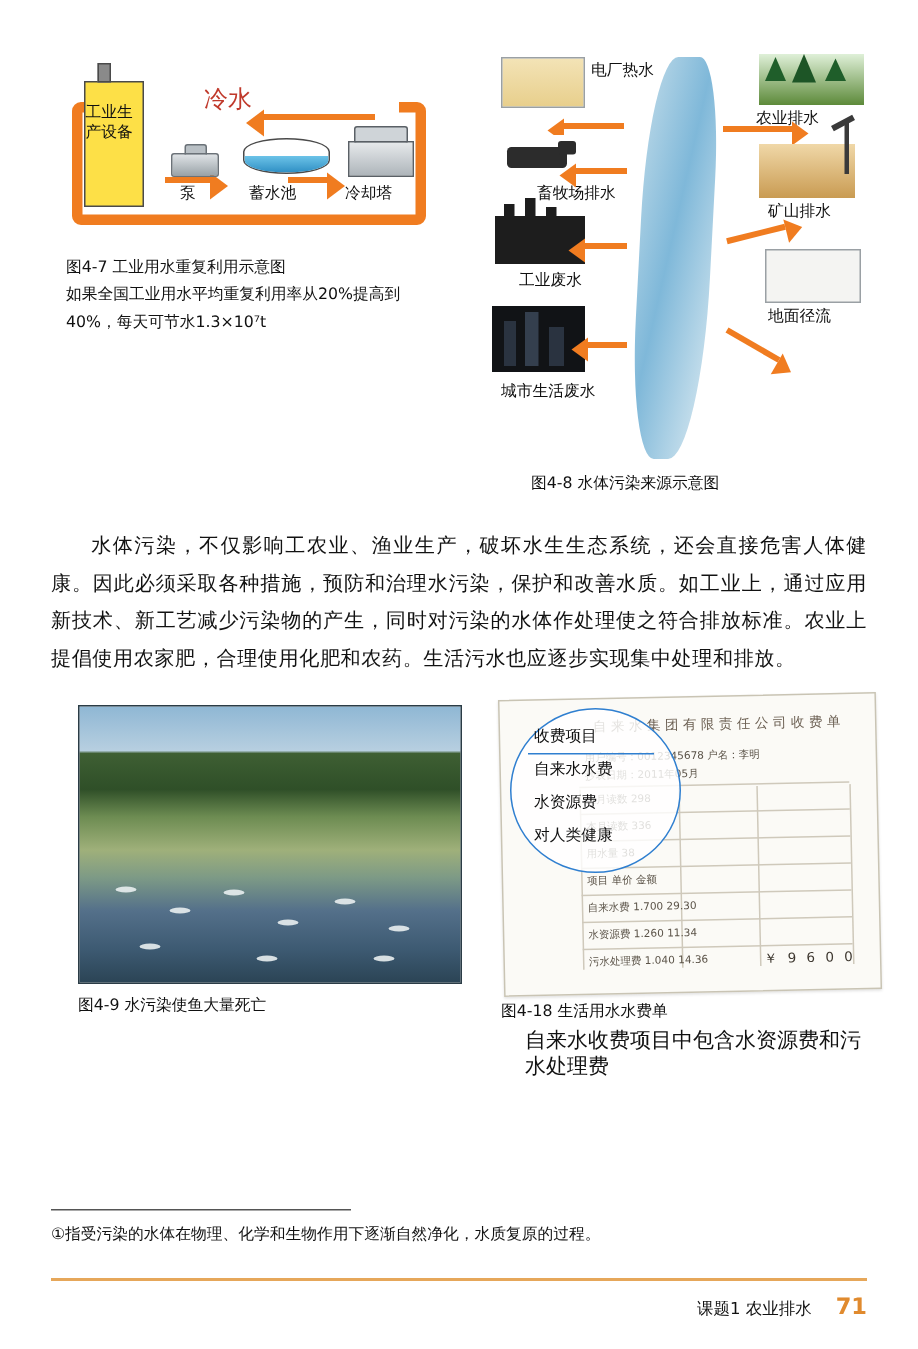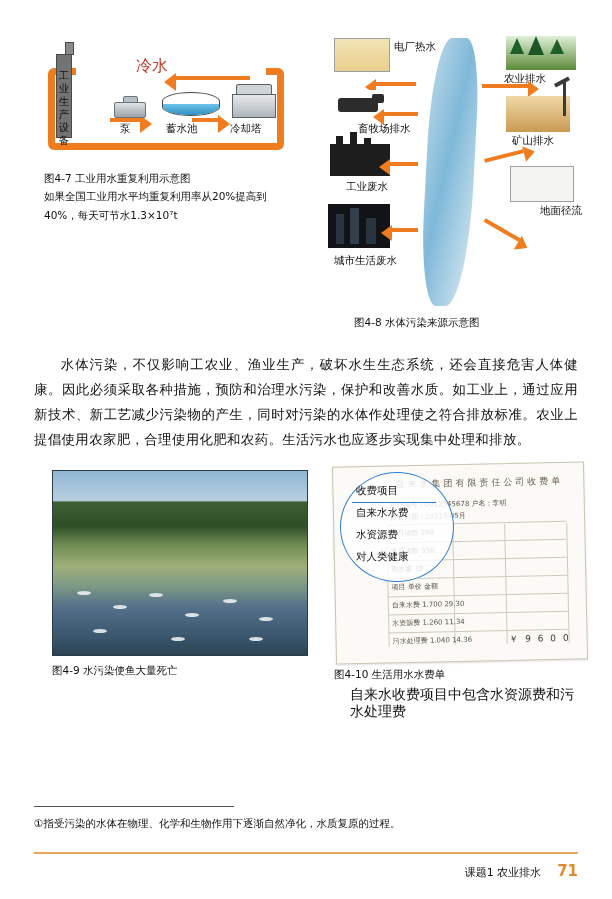--- a/index.html
+++ b/index.html
@@ -62,25 +62,25 @@
     left: 36px;
     top: 20px;
     width: 190px;
     height: 62px;
     background: #ffffff;
   }
   .plant-box {
     position: absolute;
     left: 16px;
     top: 14px;
-    width: 16px;
+    width: 40px;
     height: 84px;
     border: 1.6px solid #4a4a4a;
-    background: #737373;
-    text-align: center;
+    background: #fde047;
+    text-align: left;
     font-size: 10.5px;
     line-height: 13px;
     padding-top: 14px;
     box-sizing: border-box;
     color: #101010;
   }
   .plant-box .stack {
     position: absolute;
     left: 8px;
     top: -13px;
@@ -547,21 +547,21 @@
       <div class="oarrow right" style="left:176px; top:52px; width:46px;"></div>
 
       <div class="mini" style="left:200px; top:64px; width:64px; height:36px; background:linear-gradient(#f0d8a8,#c99b52); border:none;">
         <div style="position:absolute;right:4px;top:-14px;width:3px;height:34px;background:#3a3a3a;"></div>
         <div style="position:absolute;right:0px;top:-16px;width:16px;height:4px;background:#3a3a3a;transform:rotate(-28deg);"></div>
       </div>
       <div class="label-chip" style="left:206px; top:102px;">矿山排水</div>
       <div class="oarrow right" style="left:178px; top:122px; width:40px; transform:rotate(-14deg);"></div>
 
       <div class="mini" style="left:204px; top:134px; width:64px; height:36px; background:#f4f4f2;"></div>
-      <div class="label-chip" style="left:206px; top:172px;margin-left:28px;">地面径流</div>
+      <div class="label-chip" style="left:206px; top:172px;">地面径流</div>
       <div class="oarrow right" style="left:176px; top:196px; width:40px; transform:rotate(30deg);"></div>
 
       <div class="cap fig-caption">图4-8  水体污染来源示意图</div>
     </div>
   </div>
 
   <p class="body-text para2">水体污染，不仅影响工农业、渔业生产，破坏水生生态系统，还会直接危害人体健康。因此必须采取各种措施，预防和治理水污染，保护和改善水质。如工业上，通过应用新技术、新工艺减少污染物的产生，同时对污染的水体作处理使之符合排放标准。农业上提倡使用农家肥，合理使用化肥和农药。生活污水也应逐步实现集中处理和排放。</p>
 
   <div class="photo-row">
 
@@ -606,21 +606,21 @@
       <div class="total">￥  9  6  0  0</div>
     </div>
 
     <div class="ellipse-callout"></div>
     <div class="callout-item" style="top:14px;">收费项目</div>
     <div class="callout-sep" style="top:32px;"></div>
     <div class="callout-item" style="top:36px;">自来水水费</div>
     <div class="callout-item" style="top:58px;">水资源费</div>
     <div class="callout-item" style="top:80px;">对人类健康</div>
 
-    <div class="bill-cap fig-caption">图4-10  生活用水水费单</div>
+    <div class="bill-cap fig-caption">图4-18  生活用水水费单</div>
     <div class="bill-cap2 fig-caption">自来水收费项目中包含水资源费和污水处理费</div>
   </div>
 
   <div class="footnote-rule"></div>
   <div class="footnote">①指受污染的水体在物理、化学和生物作用下逐渐自然净化，水质复原的过程。</div>
 
   <div class="footer-bar"></div>
   <div class="footer">
     <span>课题1  农业排水</span>
     <span class="pageno">71</span>

